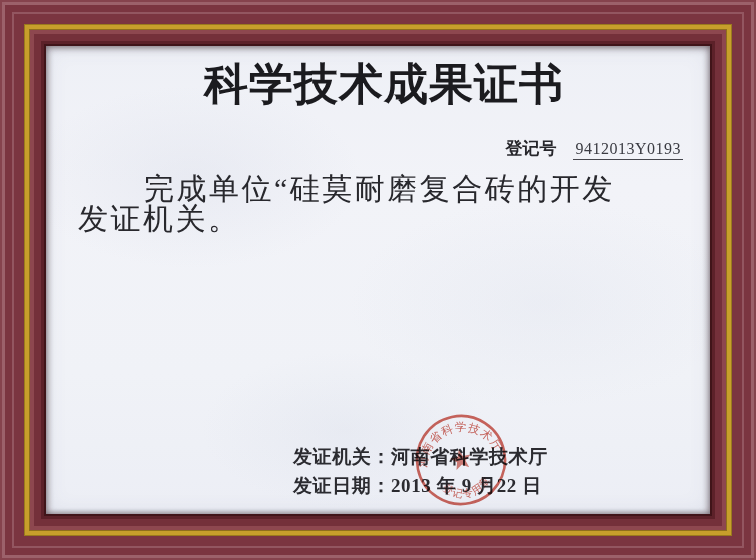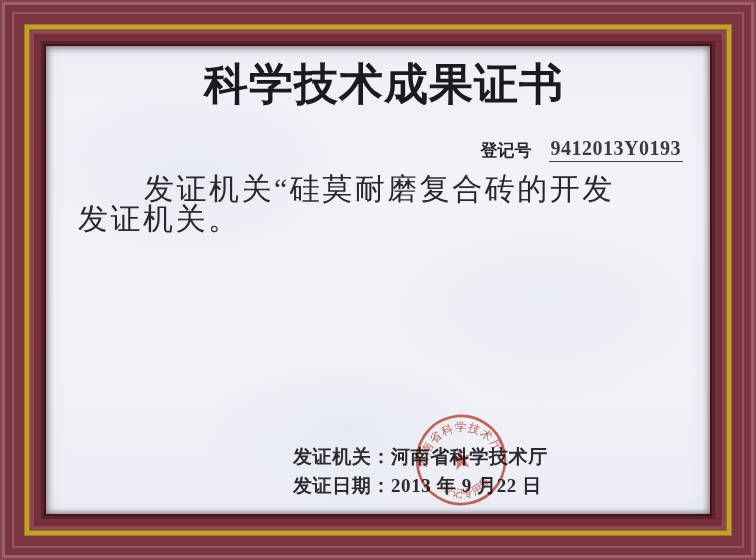--- a/index.html
+++ b/index.html
@@ -73,26 +73,25 @@
     align-items: flex-end;
     gap: 17px;
   }
   .reg-label {
     font-family: "DejaVu Sans", "Liberation Sans", sans-serif;
     font-weight: 700;
     font-size: 17px;
     color: #26262b;
   }
   .reg-number {
-    font-size: 20px;
+    font-size: 16px;
     letter-spacing: 0.5px;
     color: #3a3b42;
     border-bottom: 1px solid #45464d;
     padding: 0 2px 1px 2px;
-    font-weight: bold;
   }
 
   .body-text {
     position: absolute;
     top: 128px;
     left: 32px;
     width: 604px;
     font-size: 30px;
     line-height: 30px;
     letter-spacing: 2.5px;
@@ -144,21 +143,21 @@
   <div class="paper">
 
     <div class="title">科学技术成果证书</div>
 
     <div class="reg-row">
       <span class="reg-label">登记号</span>
       <span class="reg-number">9412013Y0193</span>
     </div>
 
     <div class="body-text">
-      <div class="line indent">发证机关“硅莫耐磨复合砖的开发</div>
+      <div class="line indent">完成单位“硅莫耐磨复合砖的开发</div>
       <div class="line">发证机关。</div>
     </div>
 
 
     <div class="issue-line issue-authority">
       <span>发证机关：</span><span>河南省科学技术厅</span>
     </div>
 
     <div class="issue-line issue-date">
       <span>发证日期：</span><span>2013 年 9 月22 日</span>

